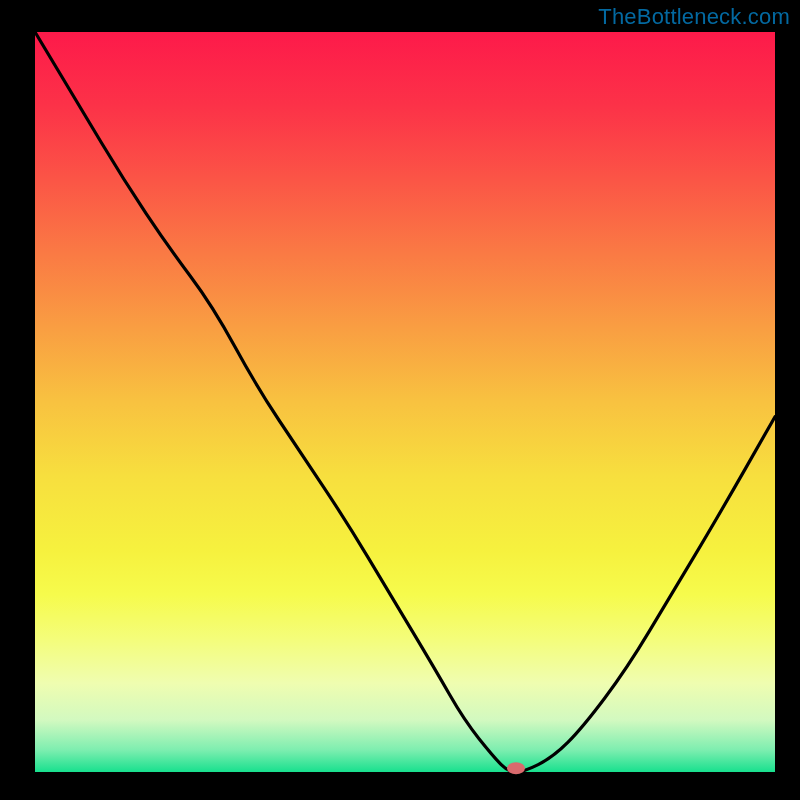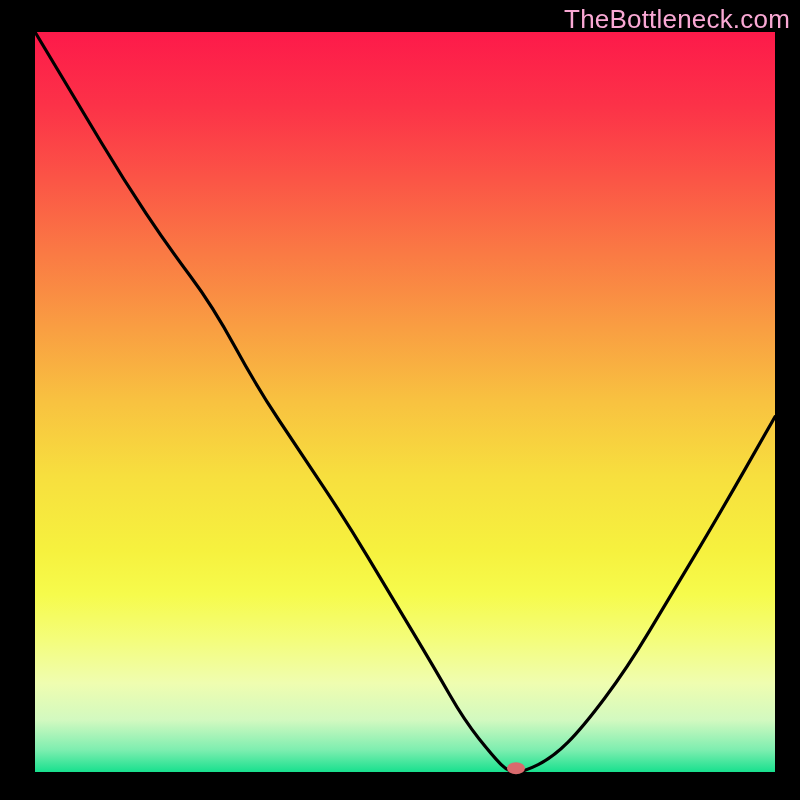--- a/index.html
+++ b/index.html
@@ -13,22 +13,22 @@
   }
   .frame {
     position: relative;
     width: 800px;
     height: 800px;
   }
   .watermark {
     position: absolute;
     top: 4px;
     right: 10px;
-    color: #f9a8d4;
-    font-size: 26px;
+    color: #0369a1;
+    font-size: 22px;
     font-weight: 400;
     letter-spacing: 0.2px;
     z-index: 10;
   }
   svg {
     display: block;
     position: absolute;
     top: 0;
     left: 0;
   }

